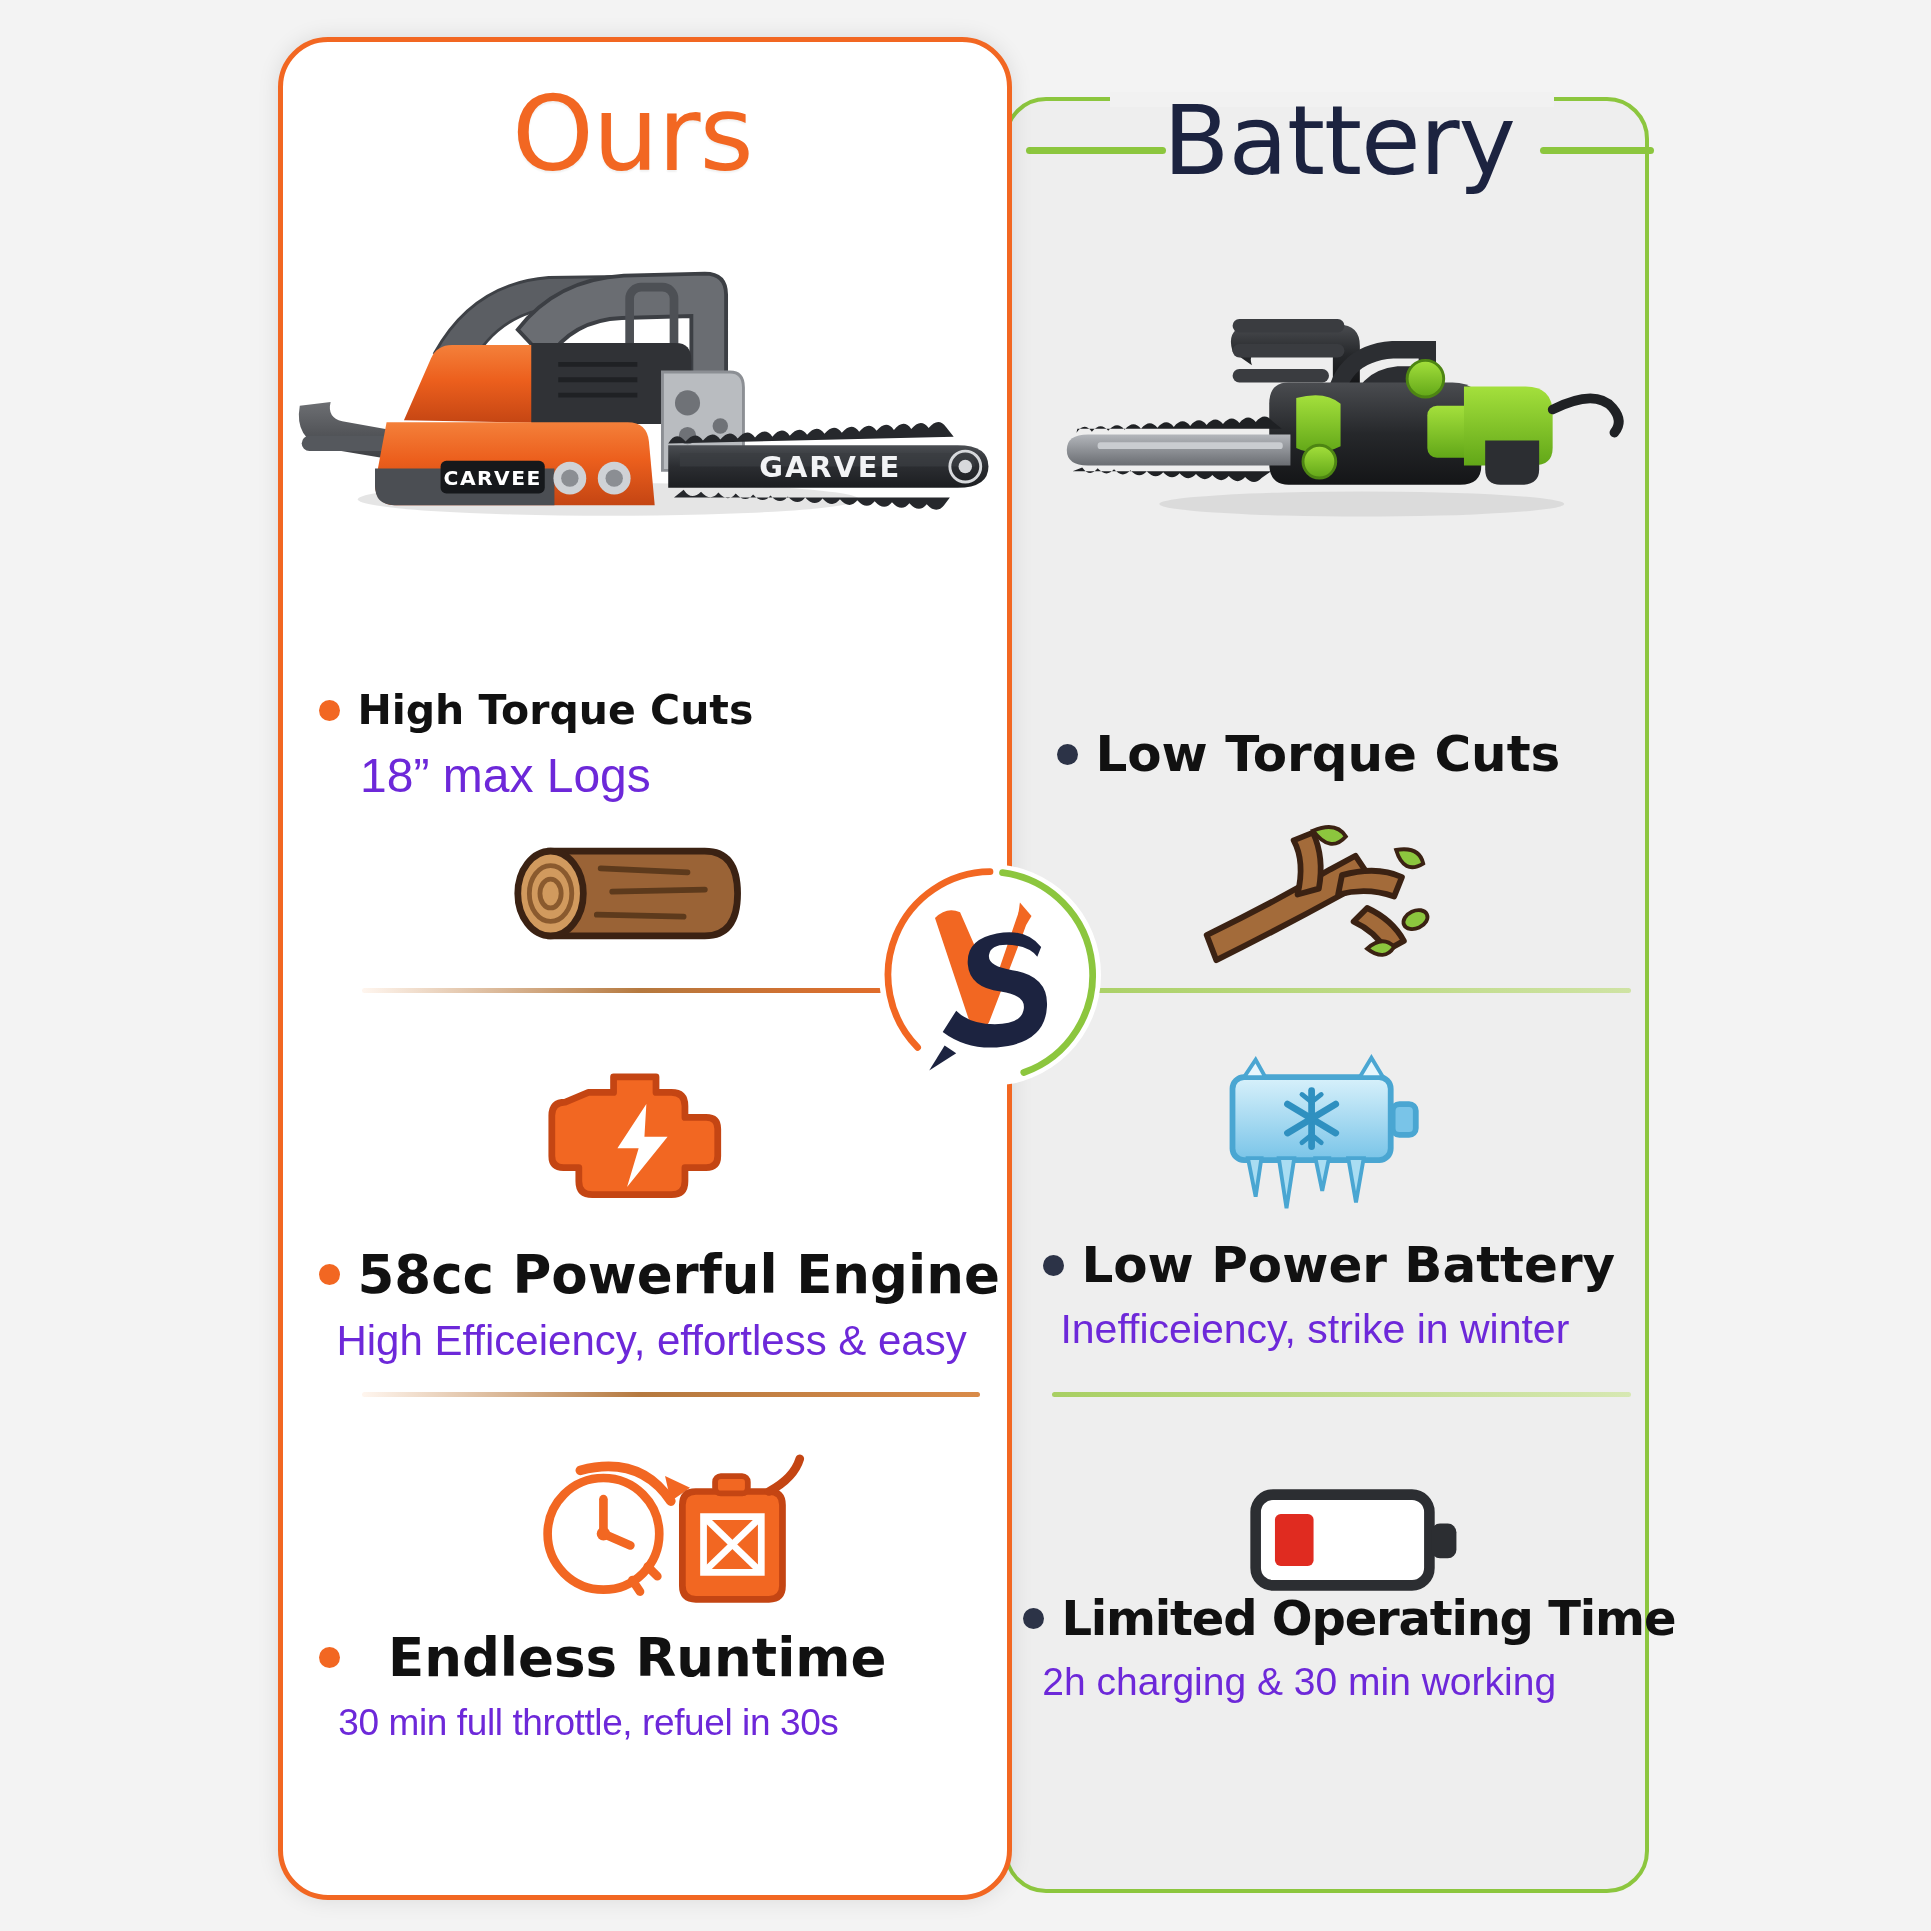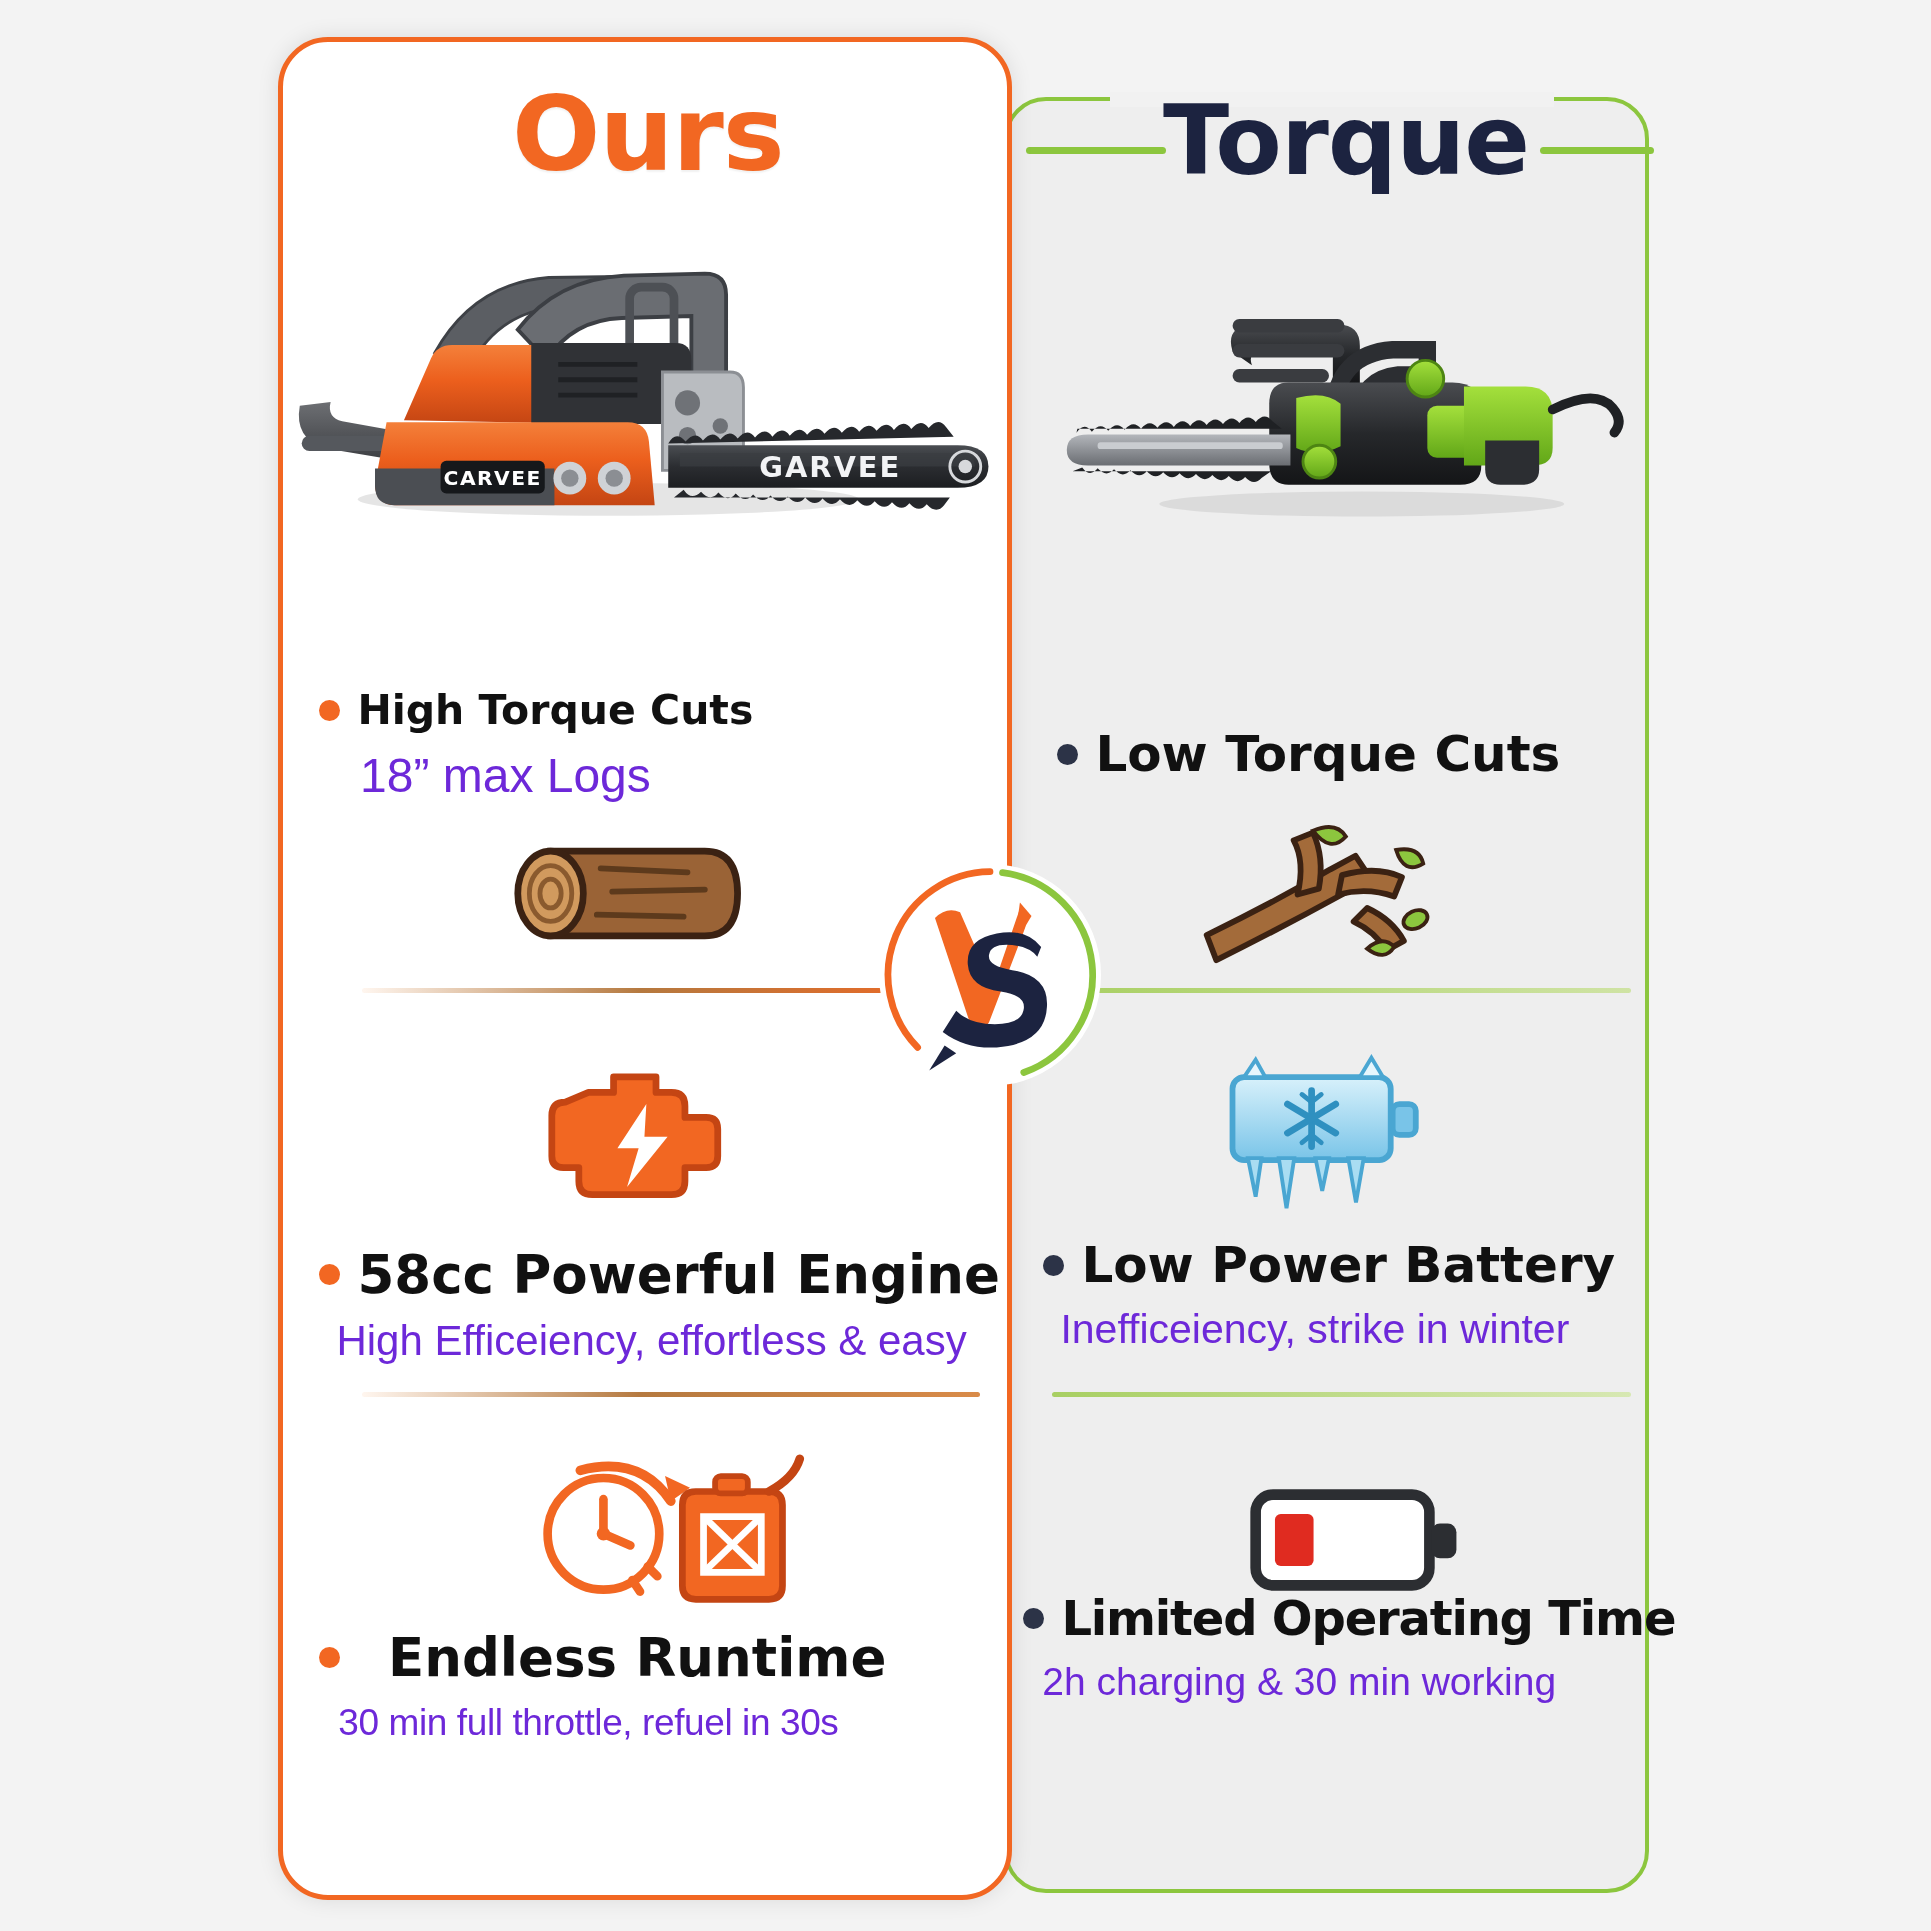--- a/index.html
+++ b/index.html
@@ -43,21 +43,21 @@
     border-radius:50px;
     background:#ffffff;
     box-sizing:border-box;
     box-shadow:0 0 21px rgba(0,0,0,0.10);
     z-index:3;
   }
 
   
   .title{
     position:absolute;z-index:6;
-    font-weight:bold;
+    font-weight:normal;
     letter-spacing:-1px;
     white-space:nowrap;
     font-family:"DejaVu Sans", sans-serif;
   }
   #ours-title{
     left:512px;top:82px;
     font-size:104px;color:#f26722;line-height:1;
     text-shadow:0 1.9px 1.9px rgba(0,0,0,.06);
   }
   #others-title{
@@ -143,21 +143,21 @@
 <div id="stage">
 
   <div id="others-card"></div>
   <div id="others-title-gap"></div>
   <div id="others-connector"></div>
   <div id="others-connector-right"></div>
 
   <div id="ours-card"></div>
 
   <div class="title" id="ours-title">Ours</div>
-  <div class="title" id="others-title">Torque</div>
+  <div class="title" id="others-title">Battery</div>
 
   <div class="prod" id="ours-product">
     <svg viewBox="0 0 740 310" width="714" height="299" xmlns="http://www.w3.org/2000/svg">
       <defs>
         <linearGradient id="orangeBody" x1="0" y1="0" x2="0" y2="1">
           <stop offset="0" stop-color="#f4803a"></stop>
           <stop offset="0.45" stop-color="#ec5f1d"></stop>
           <stop offset="1" stop-color="#c44513"></stop>
         </linearGradient>
         <linearGradient id="greyBody" x1="0" y1="0" x2="0" y2="1">

